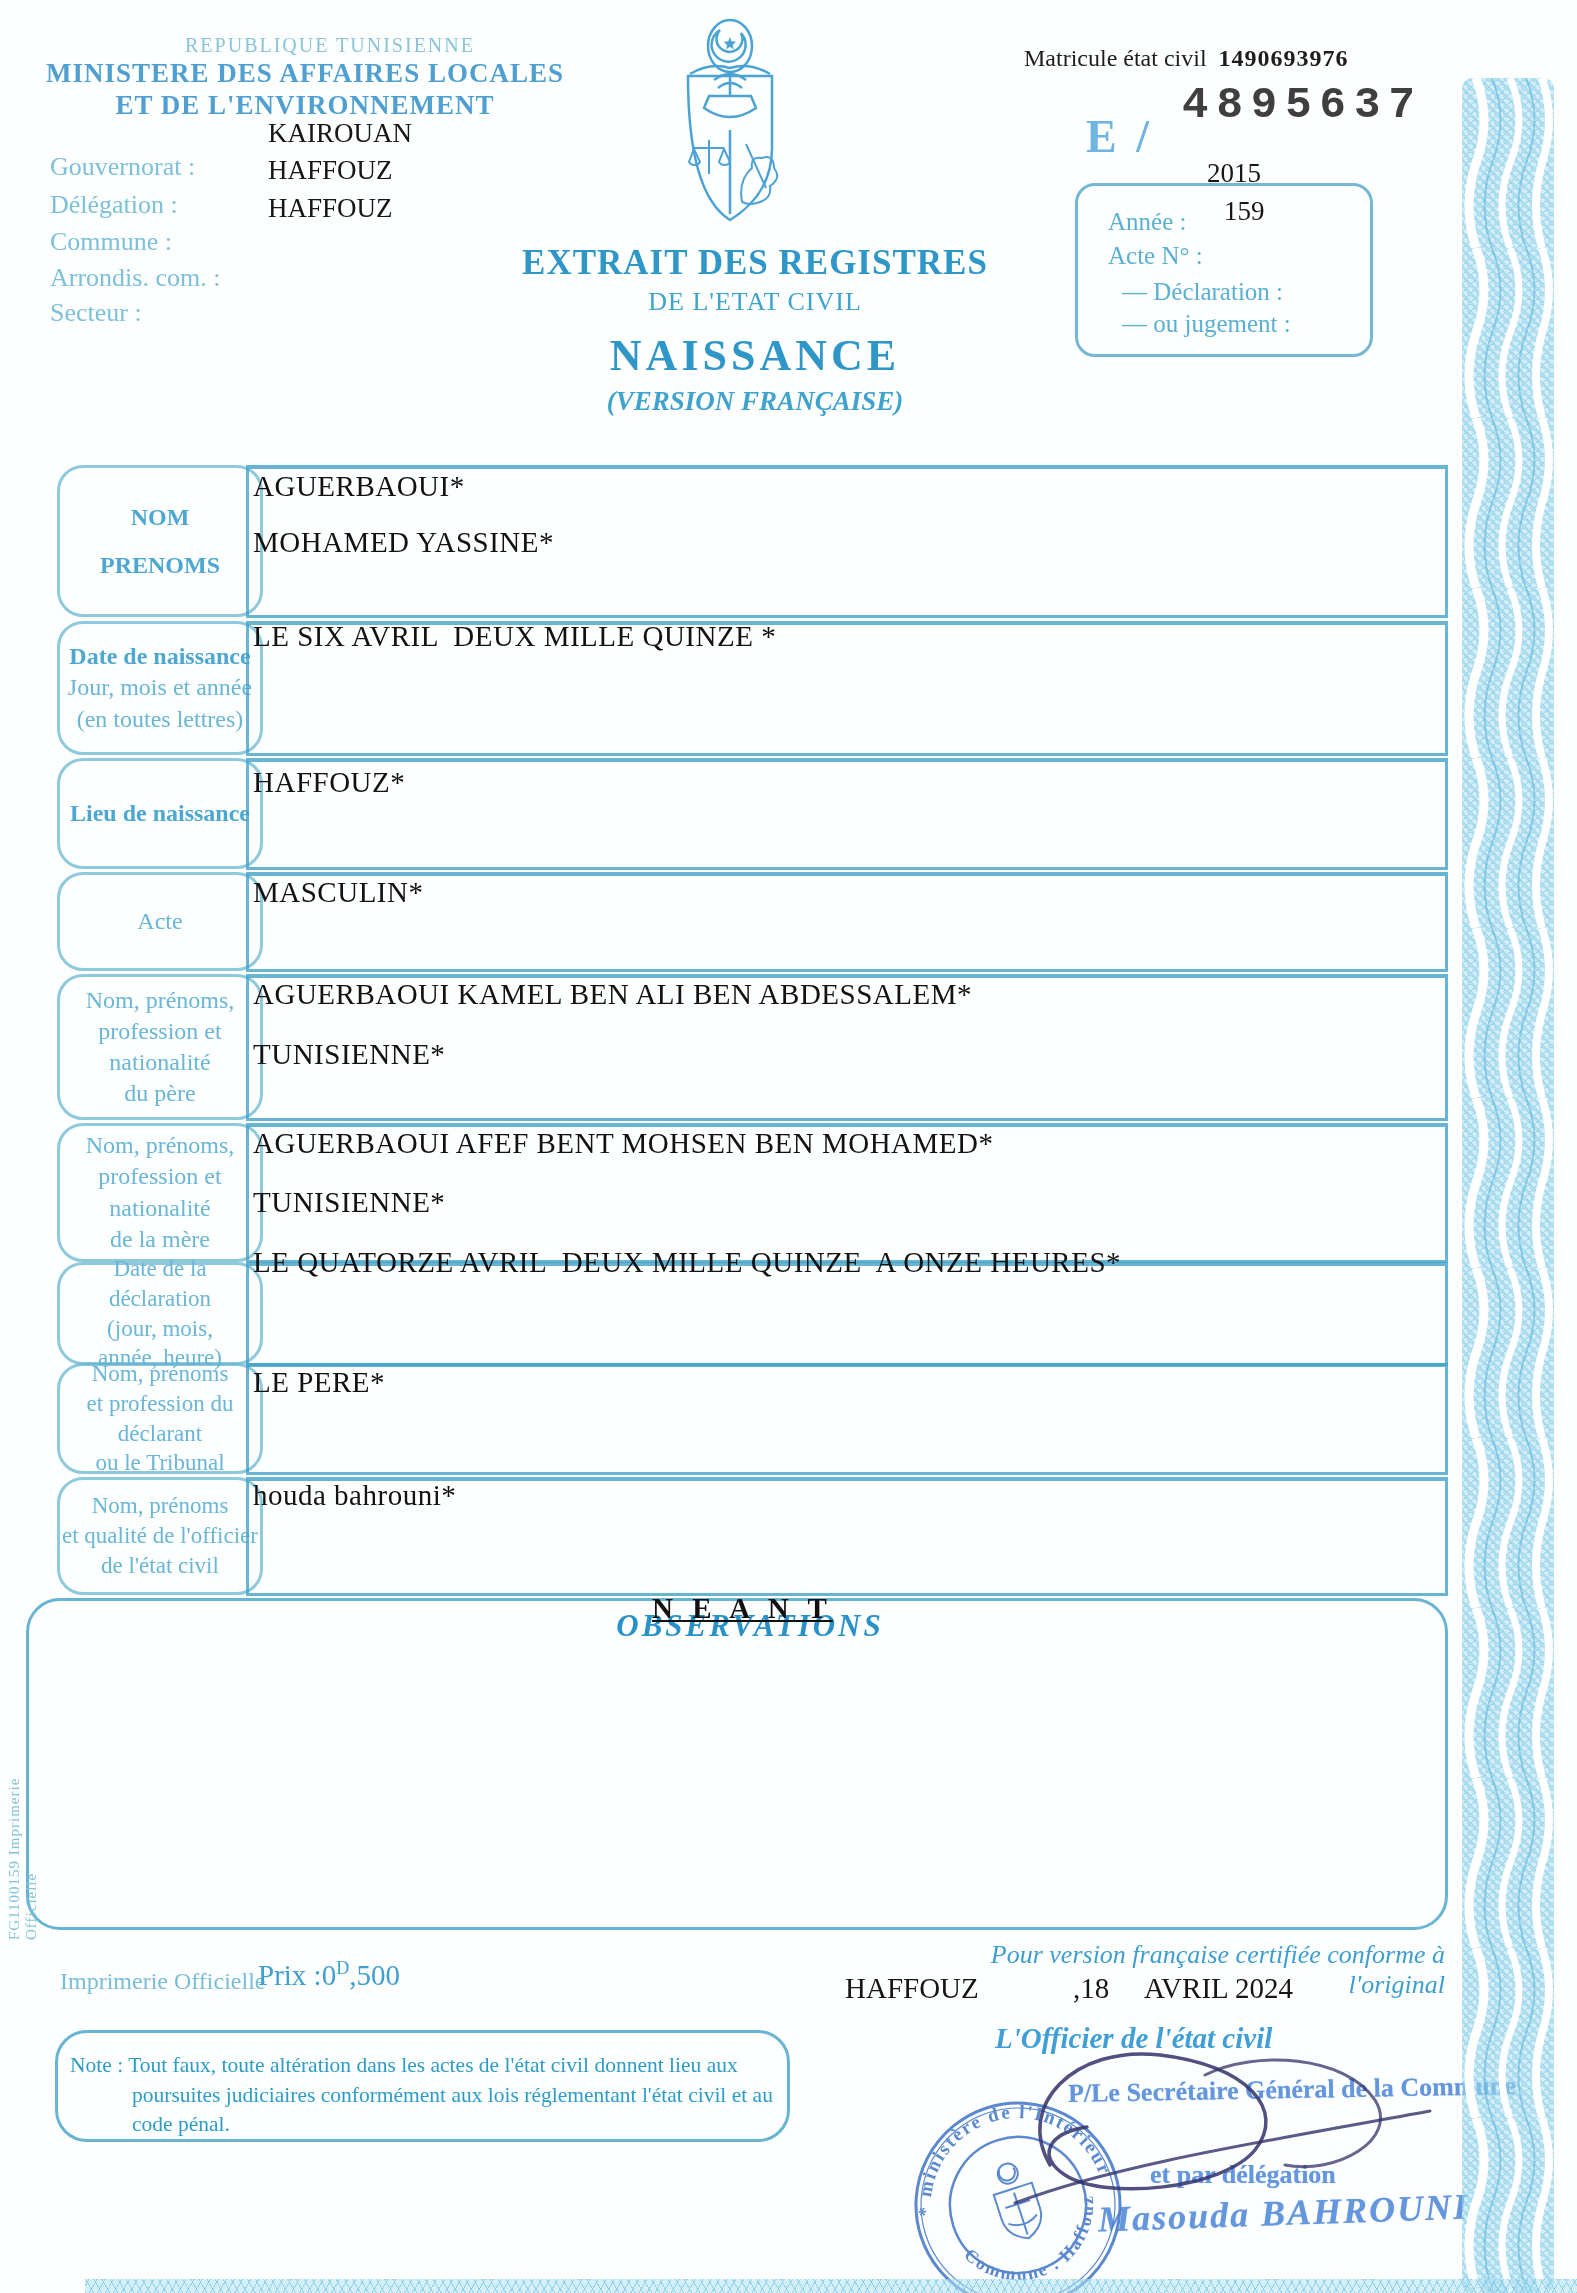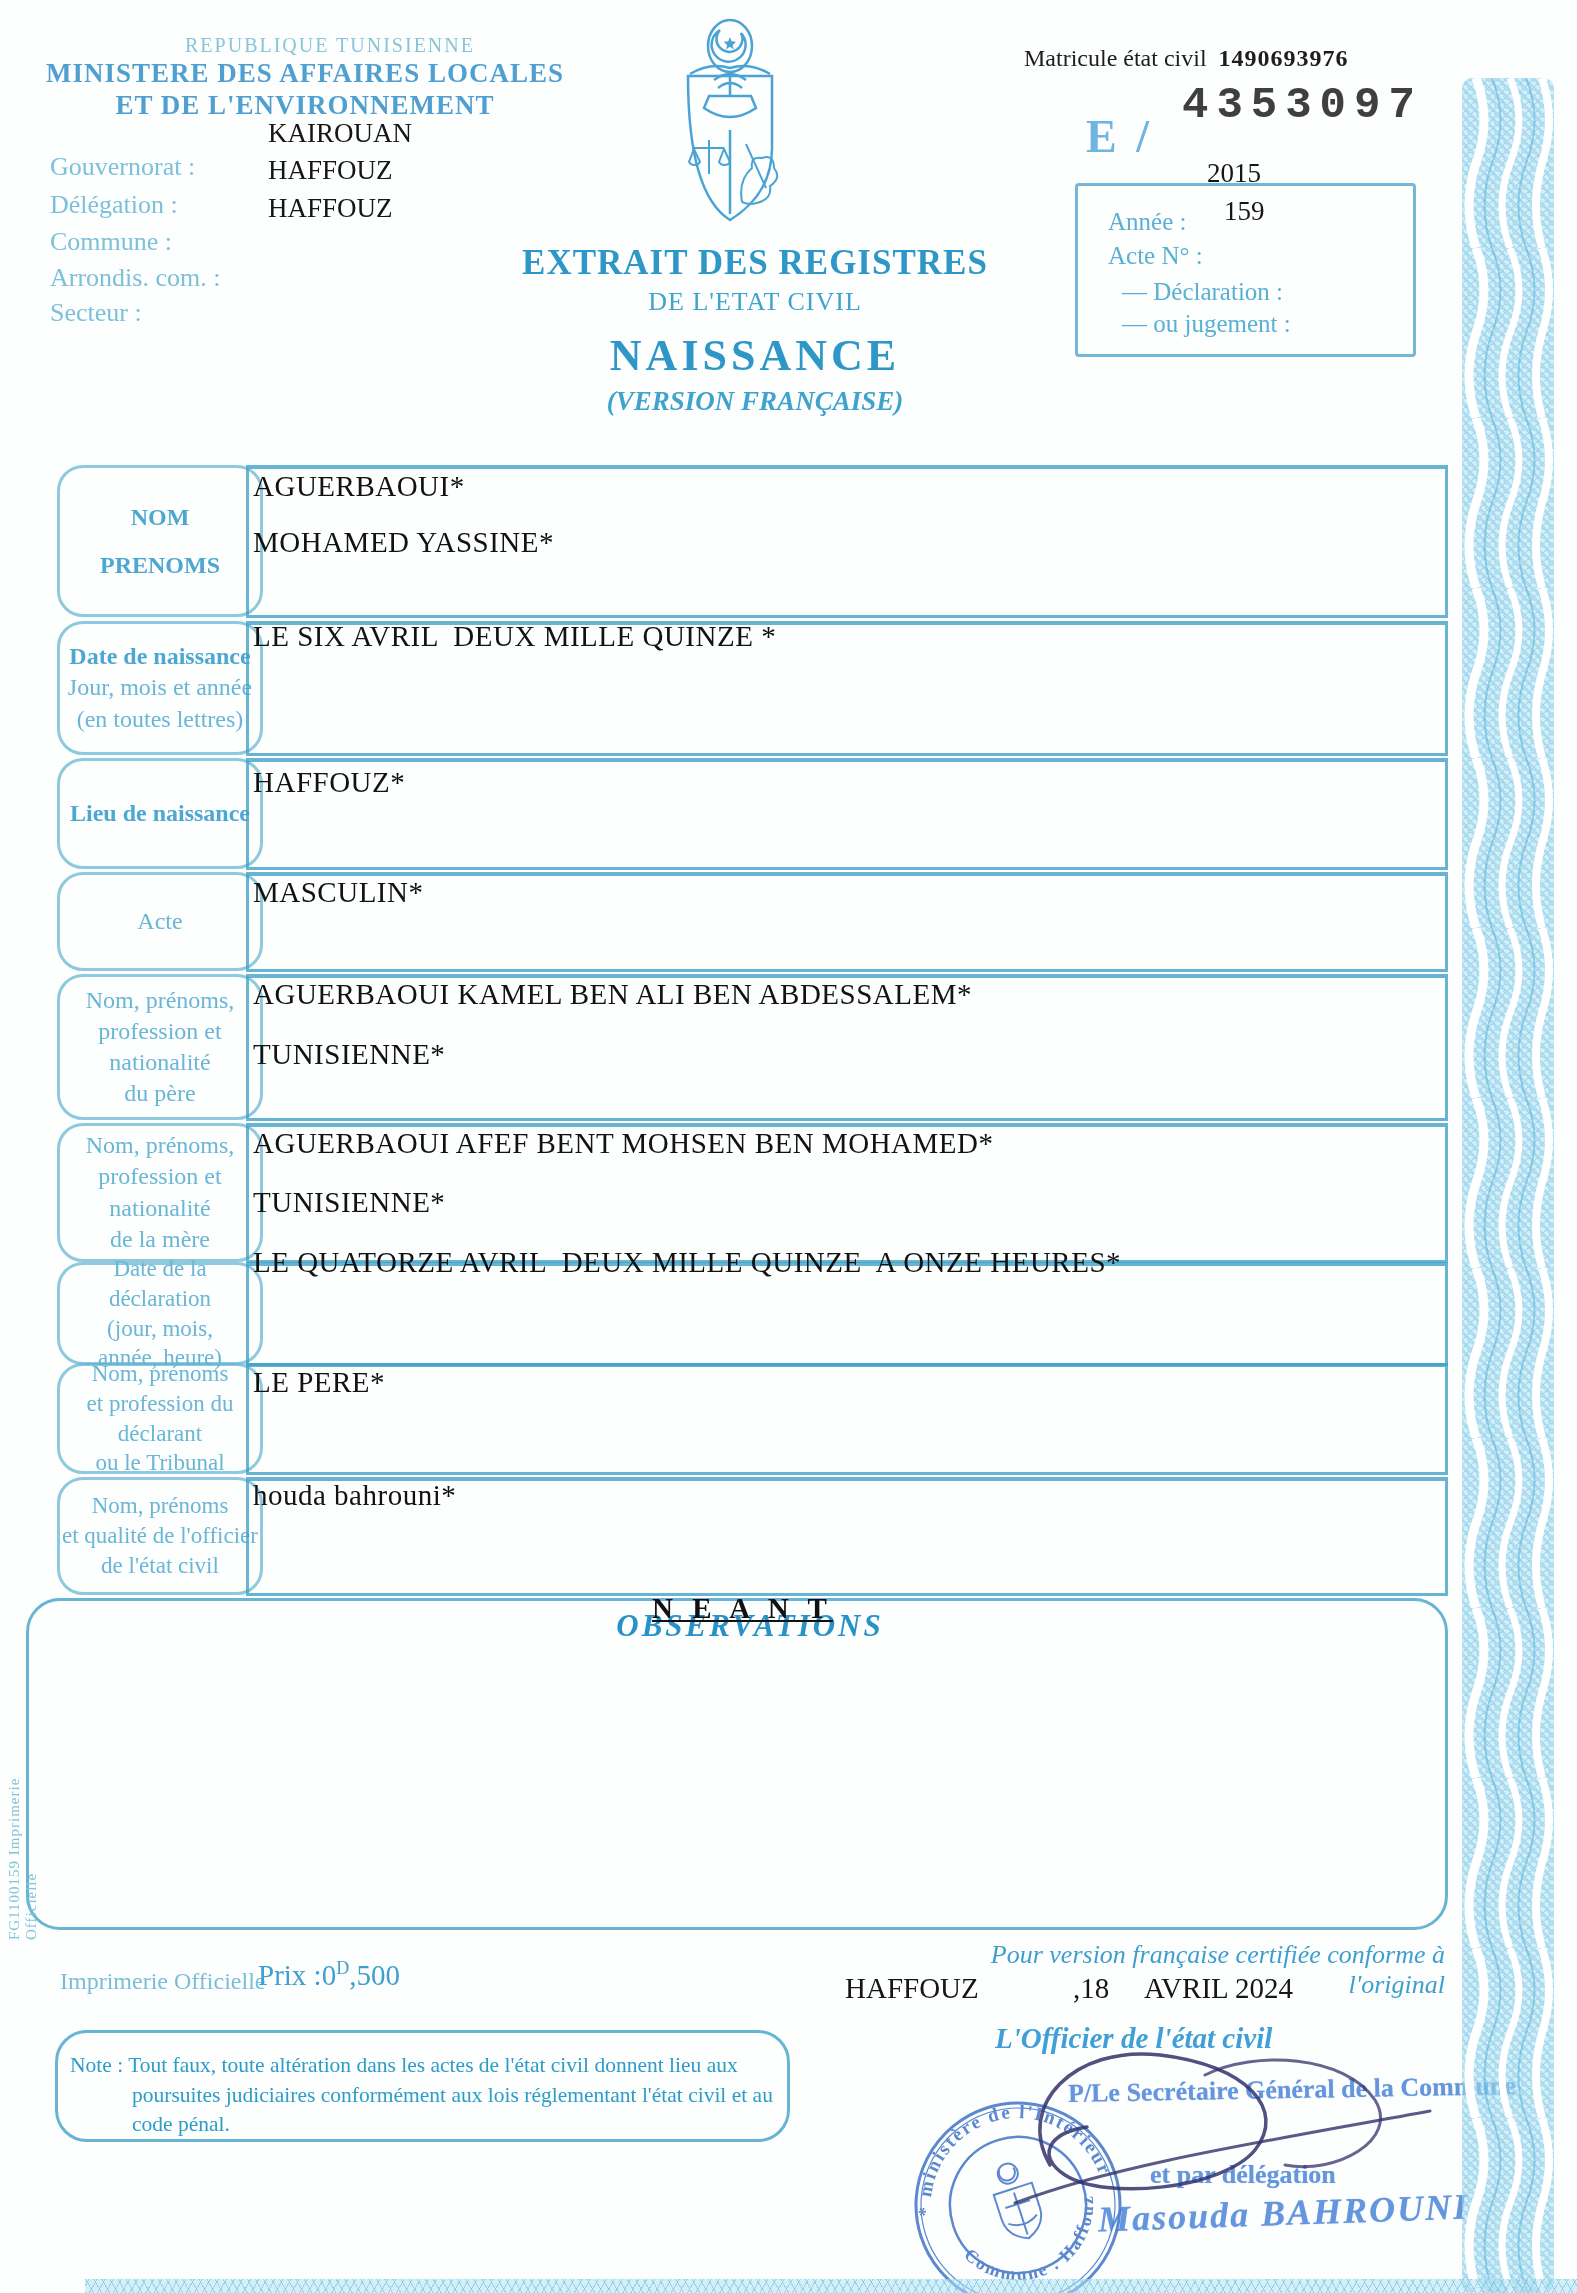--- a/index.html
+++ b/index.html
@@ -18,21 +18,21 @@
   .t1{left:490px;top:243px;width:530px;text-align:center;font-size:35px;font-weight:bold;letter-spacing:1px;color:#2f97c8;}
   .t2{left:490px;top:287px;width:530px;text-align:center;font-size:26px;color:#3fa3cd;letter-spacing:1px;}
   .t3{left:490px;top:330px;width:530px;text-align:center;font-size:44px;font-weight:bold;letter-spacing:4px;color:#2f97c8;}
   .t4{left:490px;top:386px;width:530px;text-align:center;font-size:27px;font-weight:bold;font-style:italic;color:#3fa3cd;}
   
   .matric{left:1024px;top:45px;font-size:24px;color:#1d1d1d;}
   .matric b{letter-spacing:1px;}
   .dotnum{left:1182px;top:80px;font-size:44px;font-weight:700;font-family:"Liberation Mono",monospace;
           letter-spacing:8px;color:#2f2f2f;opacity:.92;}
   .estamp{left:1086px;top:110px;font-size:46px;font-weight:bold;color:#58a8dc;letter-spacing:4px;opacity:.85;}
-  .regbox{left:1075px;top:183px;width:292px;height:168px;border:3px solid rgba(70,160,200,.75);border-radius:4px;padding-left:43px;}
+  .regbox{left:1075px;top:183px;width:292px;height:168px;border:3px solid rgba(70,160,200,.75);border-radius:20px;}
   .rblabel{position:absolute;font-size:25px;color:#59b0d3;}
   
   .lblbox{position:absolute;left:38px;width:200px;border:3px solid rgba(95,178,208,.7);border-radius:26px;
           display:flex;flex-direction:column;justify-content:center;align-items:center;text-align:center;
           color:#6ab6d7;font-size:24px;line-height:1.3;margin-left:19px;}
   .valbox{position:absolute;left:246px;width:1196px;border:3px solid rgba(62,160,198,.78);border-top-width:4px;}
   .tv{position:absolute;left:253px;font-size:29px;color:#121212;white-space:pre;letter-spacing:.5px;}
   .lb-strong{color:#4da7d1;font-weight:bold;}
   
   .obsbox{left:26px;top:1598px;width:1416px;height:326px;border:3px solid rgba(62,160,198,.78);border-radius:34px;}
@@ -96,21 +96,21 @@
       <path d="M70 128 L90 172" stroke-width="2"></path>
     </g>
   </svg>
 
   <div class="abs t1">EXTRAIT DES REGISTRES</div>
   <div class="abs t2">DE L'ETAT CIVIL</div>
   <div class="abs t3">NAISSANCE</div>
   <div class="abs t4">(VERSION FRANÇAISE)</div>
 
   <div class="abs matric"><span style="white-space:pre">Matricule état civil  </span><b>1490693976</b></div>
-  <div class="abs dotnum">4353097</div>
+  <div class="abs dotnum">4895637</div>
   <div class="abs estamp">E /</div>
 
   <div class="abs typed" style="left:1207px;top:158px;font-size:27px">2015</div>
   <div class="abs typed" style="left:1224px;top:196px;font-size:27px">159</div>
 
   <div class="abs regbox">
     <div class="rblabel" style="left:30px;top:22px">Année :</div>
     <div class="rblabel" style="left:30px;top:56px">Acte N° :</div>
     <div class="rblabel" style="left:44px;top:92px">— Déclaration :</div>
     <div class="rblabel" style="left:44px;top:124px">— ou jugement :</div>

